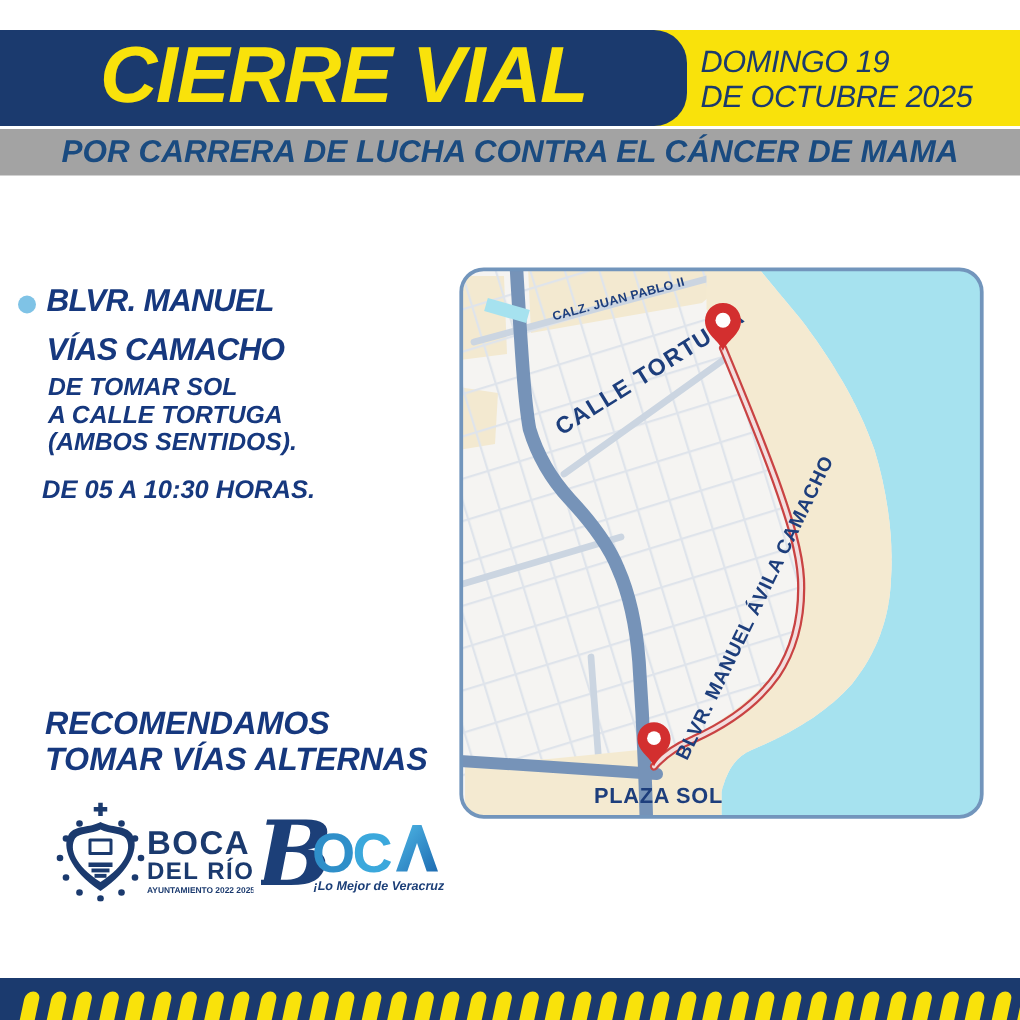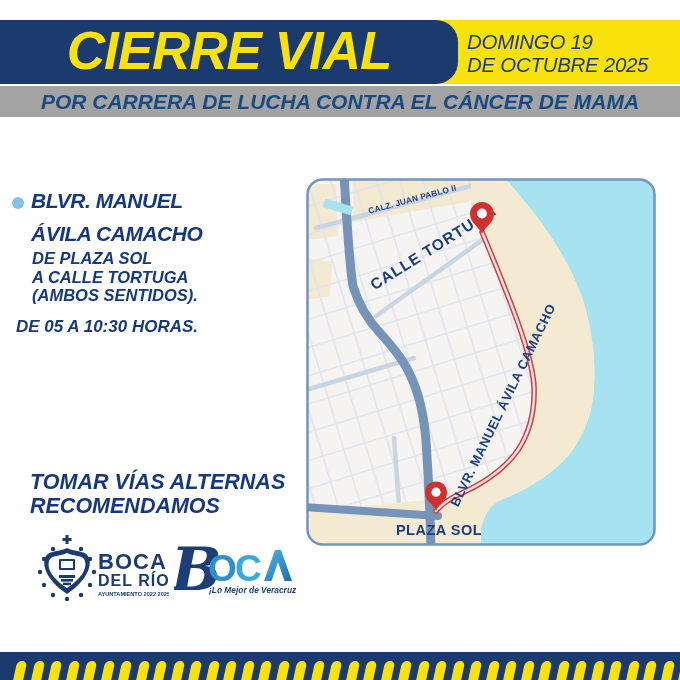--- a/index.html
+++ b/index.html
@@ -16,21 +16,21 @@
             letter-spacing:-0.3px;white-space:nowrap;}
   .band-sub{position:absolute;left:0;top:86px;width:680px;height:31px;background:#a3a3a3;
             display:flex;align-items:center;justify-content:center;}
   .band-sub .s{font-size:21px;font-weight:800;font-style:italic;color:#1A4B80;white-space:nowrap;}
   
   .bullet{position:absolute;left:12px;top:197px;width:12px;height:12px;border-radius:50%;background:#7FC3E6;}
   .closure-title{position:absolute;left:31px;top:184px;color:#16387E;font-weight:800;font-style:italic;
                  font-size:21px;line-height:33px;letter-spacing:-0.5px;white-space:nowrap;}
   .closure-range{position:absolute;left:32px;top:249px;color:#16387E;font-weight:800;font-style:italic;
                  font-size:16.5px;line-height:18.5px;white-space:nowrap;}
-  .closure-hours{position:absolute;left:16px;top:317px;color:#16387E;font-weight:800;font-style:italic;
+  .closure-hours{position:absolute;left:28px;top:317px;color:#16387E;font-weight:800;font-style:italic;
                  font-size:17px;white-space:nowrap;}
   .advice{position:absolute;left:30px;top:471px;color:#16387E;font-weight:800;font-style:italic;
           font-size:21.5px;line-height:23.5px;white-space:nowrap;}
   
   .logo-city{position:absolute;left:37px;top:535px;}
   .logo-brand{position:absolute;left:174px;top:538px;}
   
   .map{position:absolute;left:306px;top:178px;width:350px;height:368px;}
   .map svg{display:block;}
   
@@ -52,31 +52,31 @@
     <div>DOMINGO 19</div>
     <div>DE OCTUBRE 2025</div>
   </div>
   <div class="band-sub">
     <div class="s">POR CARRERA DE LUCHA CONTRA EL CÁNCER DE MAMA</div>
   </div>
 
   <div class="bullet"></div>
   <div class="closure-title">
     <div>BLVR. MANUEL</div>
-    <div>ÁVILA CAMACHO</div>
+    <div>VÍAS CAMACHO</div>
   </div>
   <div class="closure-range">
-    <div>DE PLAZA SOL</div>
+    <div>DE TOMAR SOL</div>
     <div>A CALLE TORTUGA</div>
     <div>(AMBOS SENTIDOS).</div>
   </div>
   <div class="closure-hours">DE 05 A 10:30 HORAS.</div>
   <div class="advice">
+    <div>RECOMENDAMOS</div>
     <div>TOMAR VÍAS ALTERNAS</div>
-    <div>RECOMENDAMOS</div>
   </div>
 
   <div class="logo-city">
     <svg width="132" height="66" viewBox="0 0 132 66">
       <g fill="#1B3A6E">
         <rect x="28.5" y="0" width="3" height="9"></rect>
           <rect x="25.5" y="3" width="9" height="3"></rect>
         <circle cx="57" cy="37" r="2.2"></circle>
           <circle cx="53" cy="50" r="2.2"></circle>
           <circle cx="44" cy="60" r="2.2"></circle>

